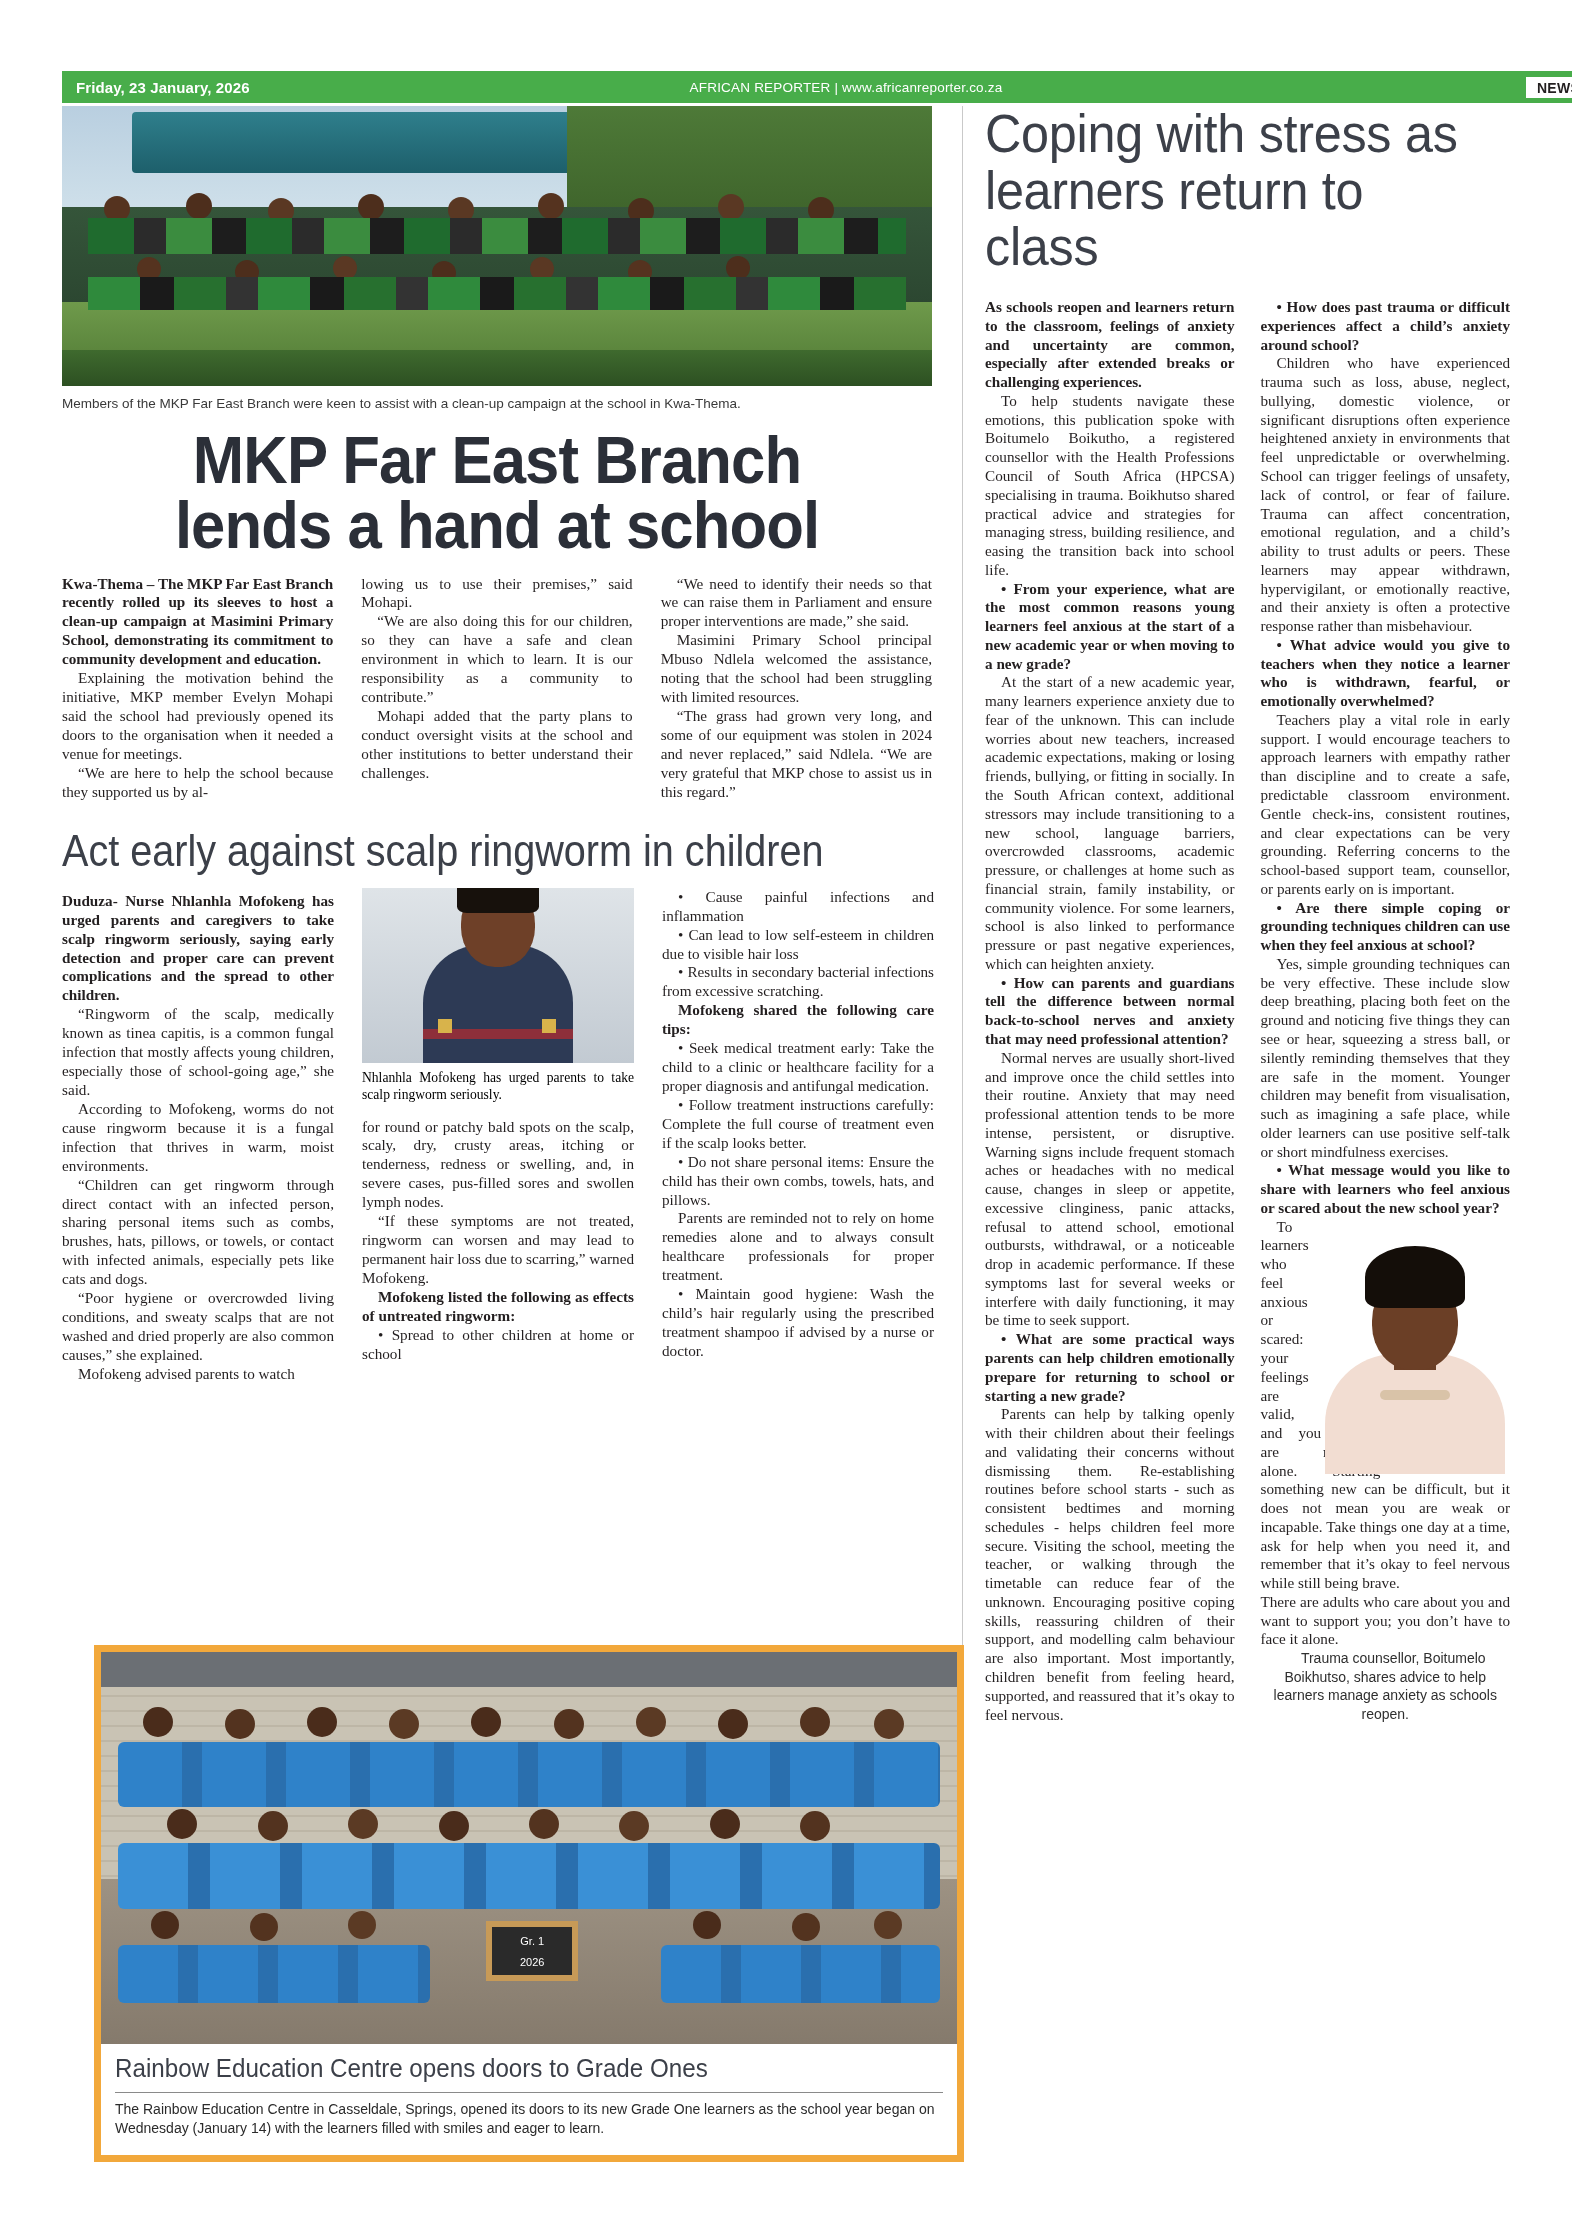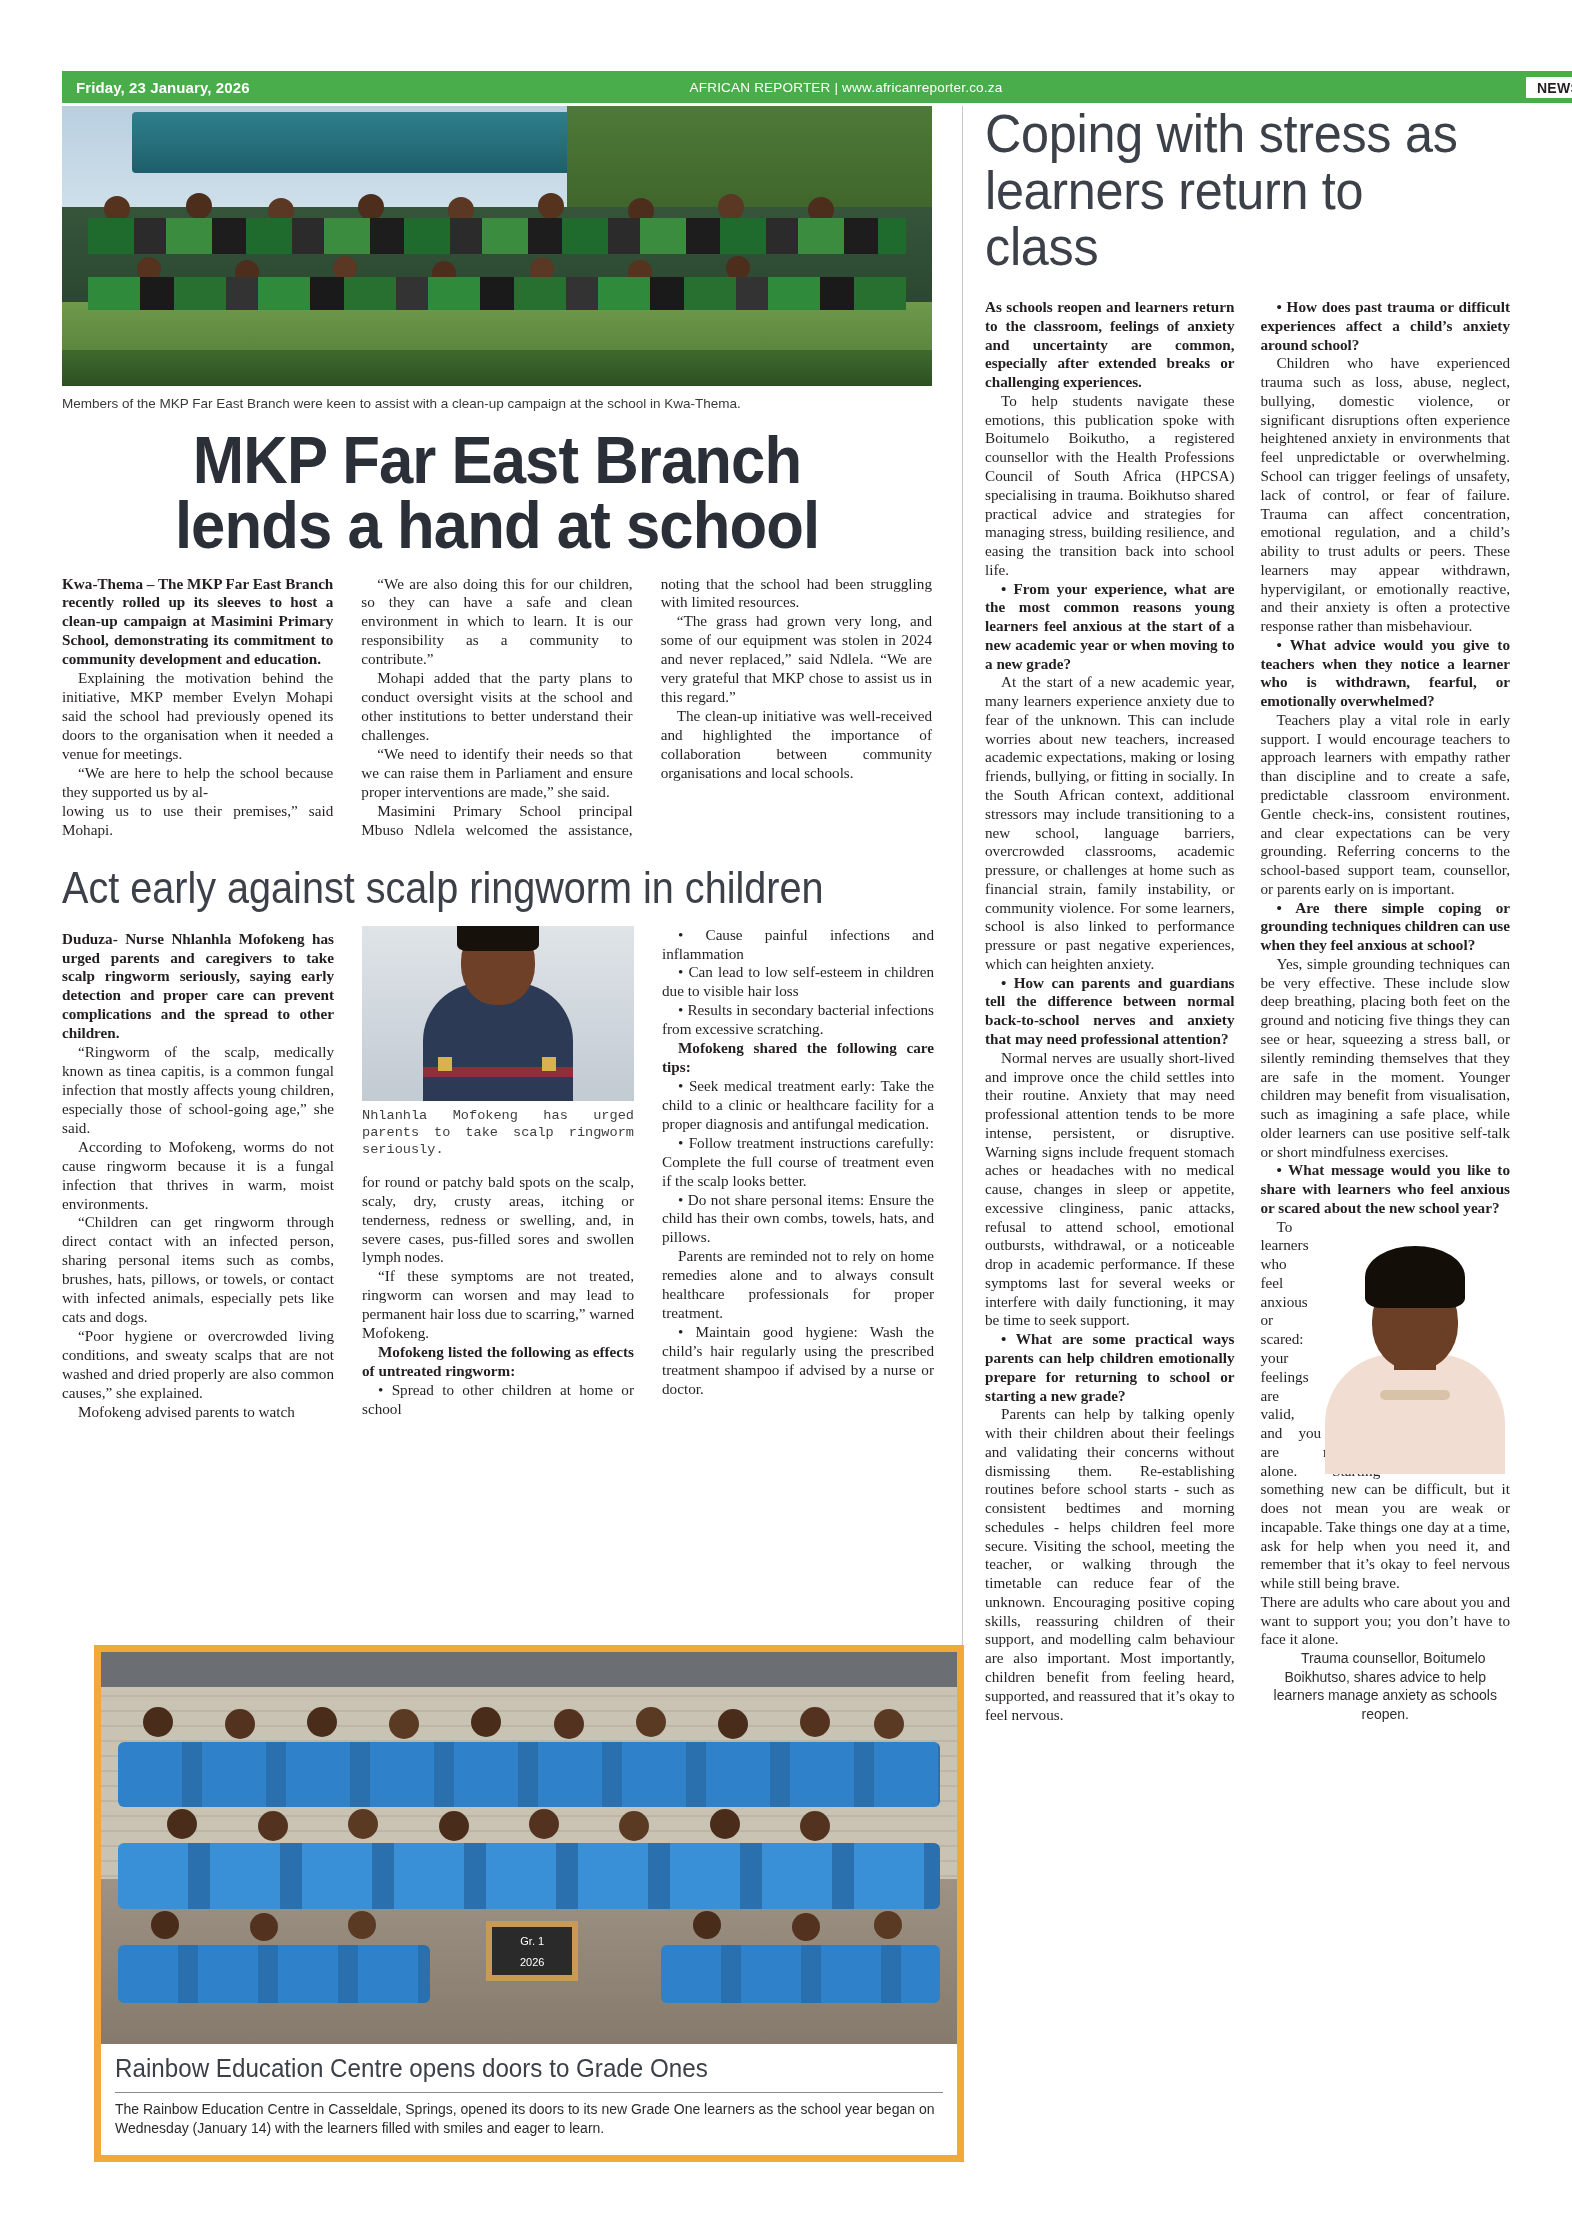--- a/index.html
+++ b/index.html
@@ -93,22 +93,22 @@
   .art2-colA p, .art2-colB p, .art2-colC p { margin:0; text-indent:16px; }
   .art2-colA p.lead, .art2-colB p.lead, .art2-colC p.lead { text-indent:0; font-weight:700; }
   .art2-colA p.noind, .art2-colB p.noind, .art2-colC p.noind { text-indent:0; }
   p.bold-head { text-indent:16px !important; font-weight:700; }
 
   .nurse-photo {
     width:272px; height:175px; position:relative; overflow:hidden;
     background:#9aa6b2; margin-bottom:6px;
   }
   .nurse-cap {
-    font-family:Liberation Mono, monospace;
-    font-size:13.6px; line-height:1.28; color:#404040;
+    font-family:Liberation Serif, serif;
+    font-size:13.6px; line-height:1.28; color:#000000;
     margin-bottom:14px;
   }
 
   
   .orange-box {
     position:absolute; left:62px; top:1645px; width:870px; height:517px;
     border:7px solid #f2a83b; background:#ffffff; padding:0;margin-left:32px;
   }
   .orange-photo { width:856px; height:392px; position:relative; overflow:hidden; background:#58606b; }
   .orange-caption-area { padding:9px 14px 6px; }
@@ -240,21 +240,20 @@
     <div class="cols3">
       <p class="lead">Kwa-Thema – The MKP Far East Branch recently rolled up its sleeves to host a clean-up campaign at Masimini Primary School, demonstrating its commitment to community development and education.</p>
       <p>Explaining the motivation behind the initiative, MKP member Evelyn Mohapi said the school had previously opened its doors to the organisation when it needed a venue for meetings.</p>
       <p>“We are here to help the school because they supported us by al-</p>
       <p class="noind">lowing us to use their premises,” said Mohapi.</p>
       <p>“We are also doing this for our children, so they can have a safe and clean environment in which to learn. It is our responsibility as a community to contribute.”</p>
       <p>Mohapi added that the party plans to conduct oversight visits at the school and other institutions to better understand their challenges.</p>
       <p>“We need to identify their needs so that we can raise them in Parliament and ensure proper interventions are made,” she said.</p>
       <p>Masimini Primary School principal Mbuso Ndlela welcomed the assistance, noting that the school had been struggling with limited resources.</p>
       <p>“The grass had grown very long, and some of our equipment was stolen in 2024 and never replaced,” said Ndlela. “We are very grateful that MKP chose to assist us in this regard.”</p>
-      <p>The clean-up initiative was well-received and highlighted the importance of collaboration between community organisations and local schools.</p>
     </div>
 
     <div class="headline-sub">Act early against scalp ringworm in children</div>
 
     <div class="art2-wrap">
 
       <div class="art2-colA">
         <p class="lead">Duduza- Nurse Nhlanhla Mofokeng has urged parents and caregivers to take scalp ringworm seriously, saying early detection and proper care can prevent complications and the spread to other children.</p>
         <p>“Ringworm of the scalp, medically known as tinea capitis, is a common fungal infection that mostly affects young children, especially those of school-going age,” she said.</p>
         <p>According to Mofokeng, worms do not cause ringworm because it is a fungal infection that thrives in warm, moist environments.</p>

